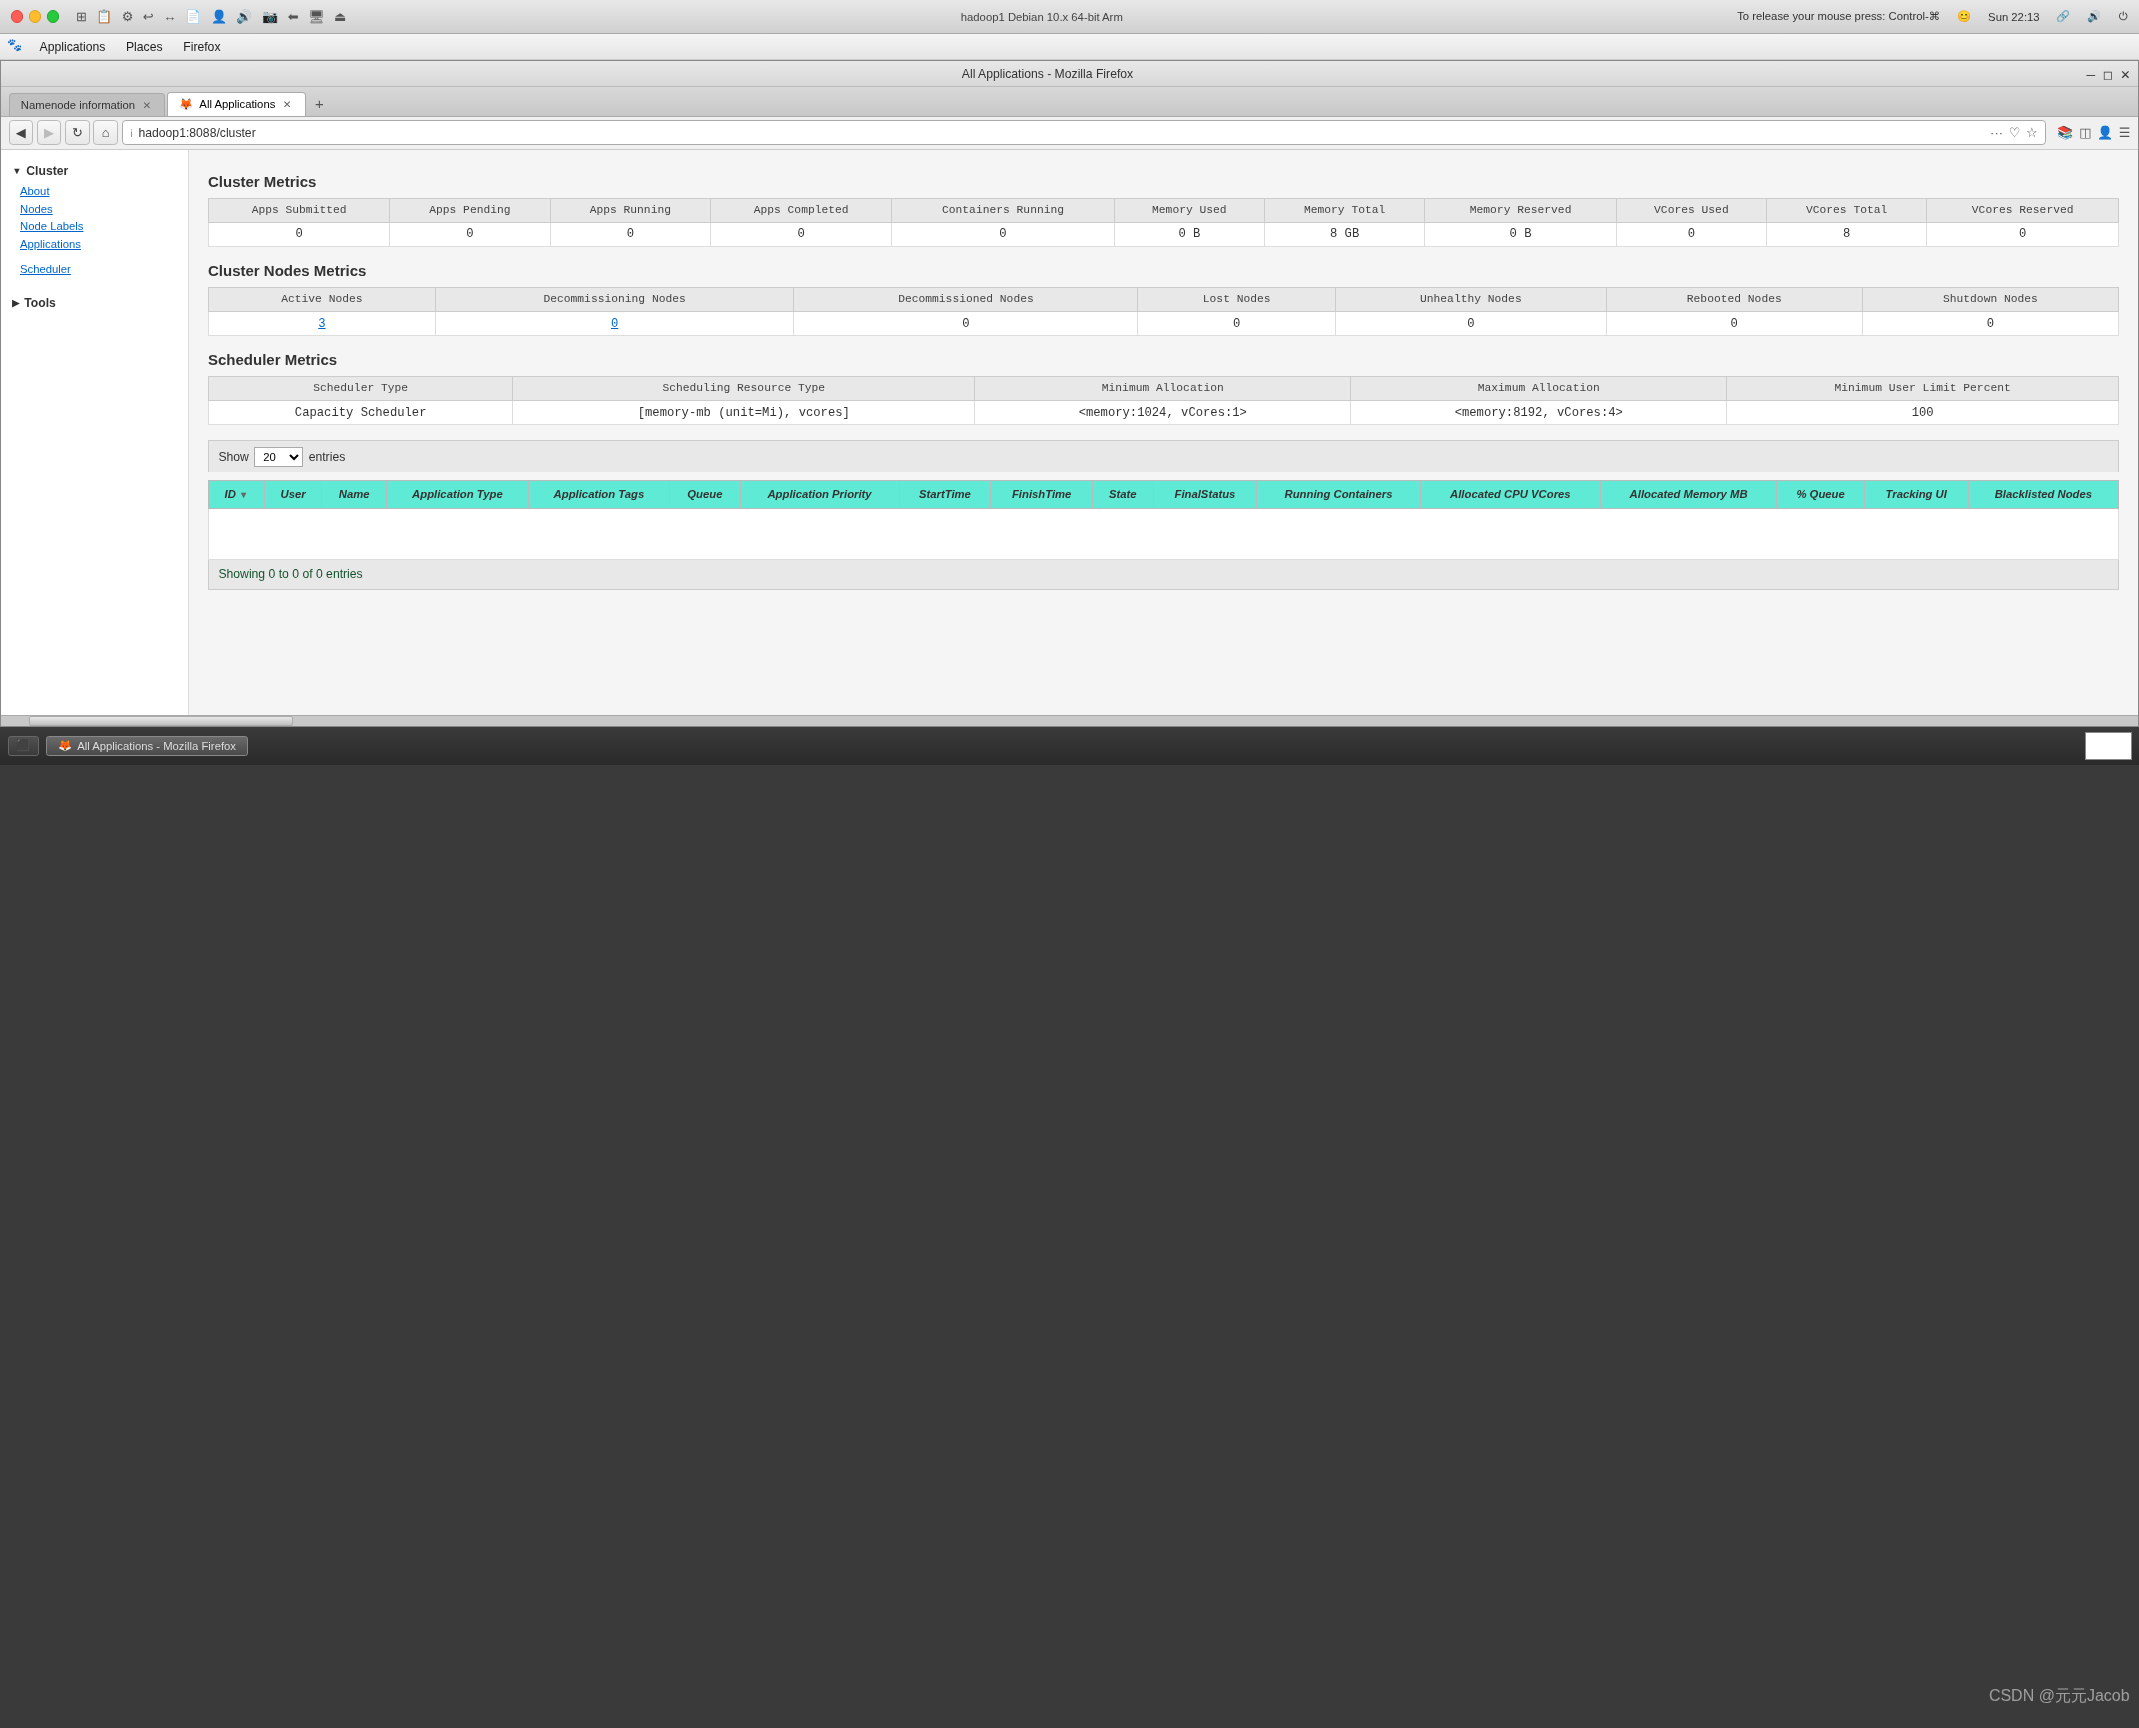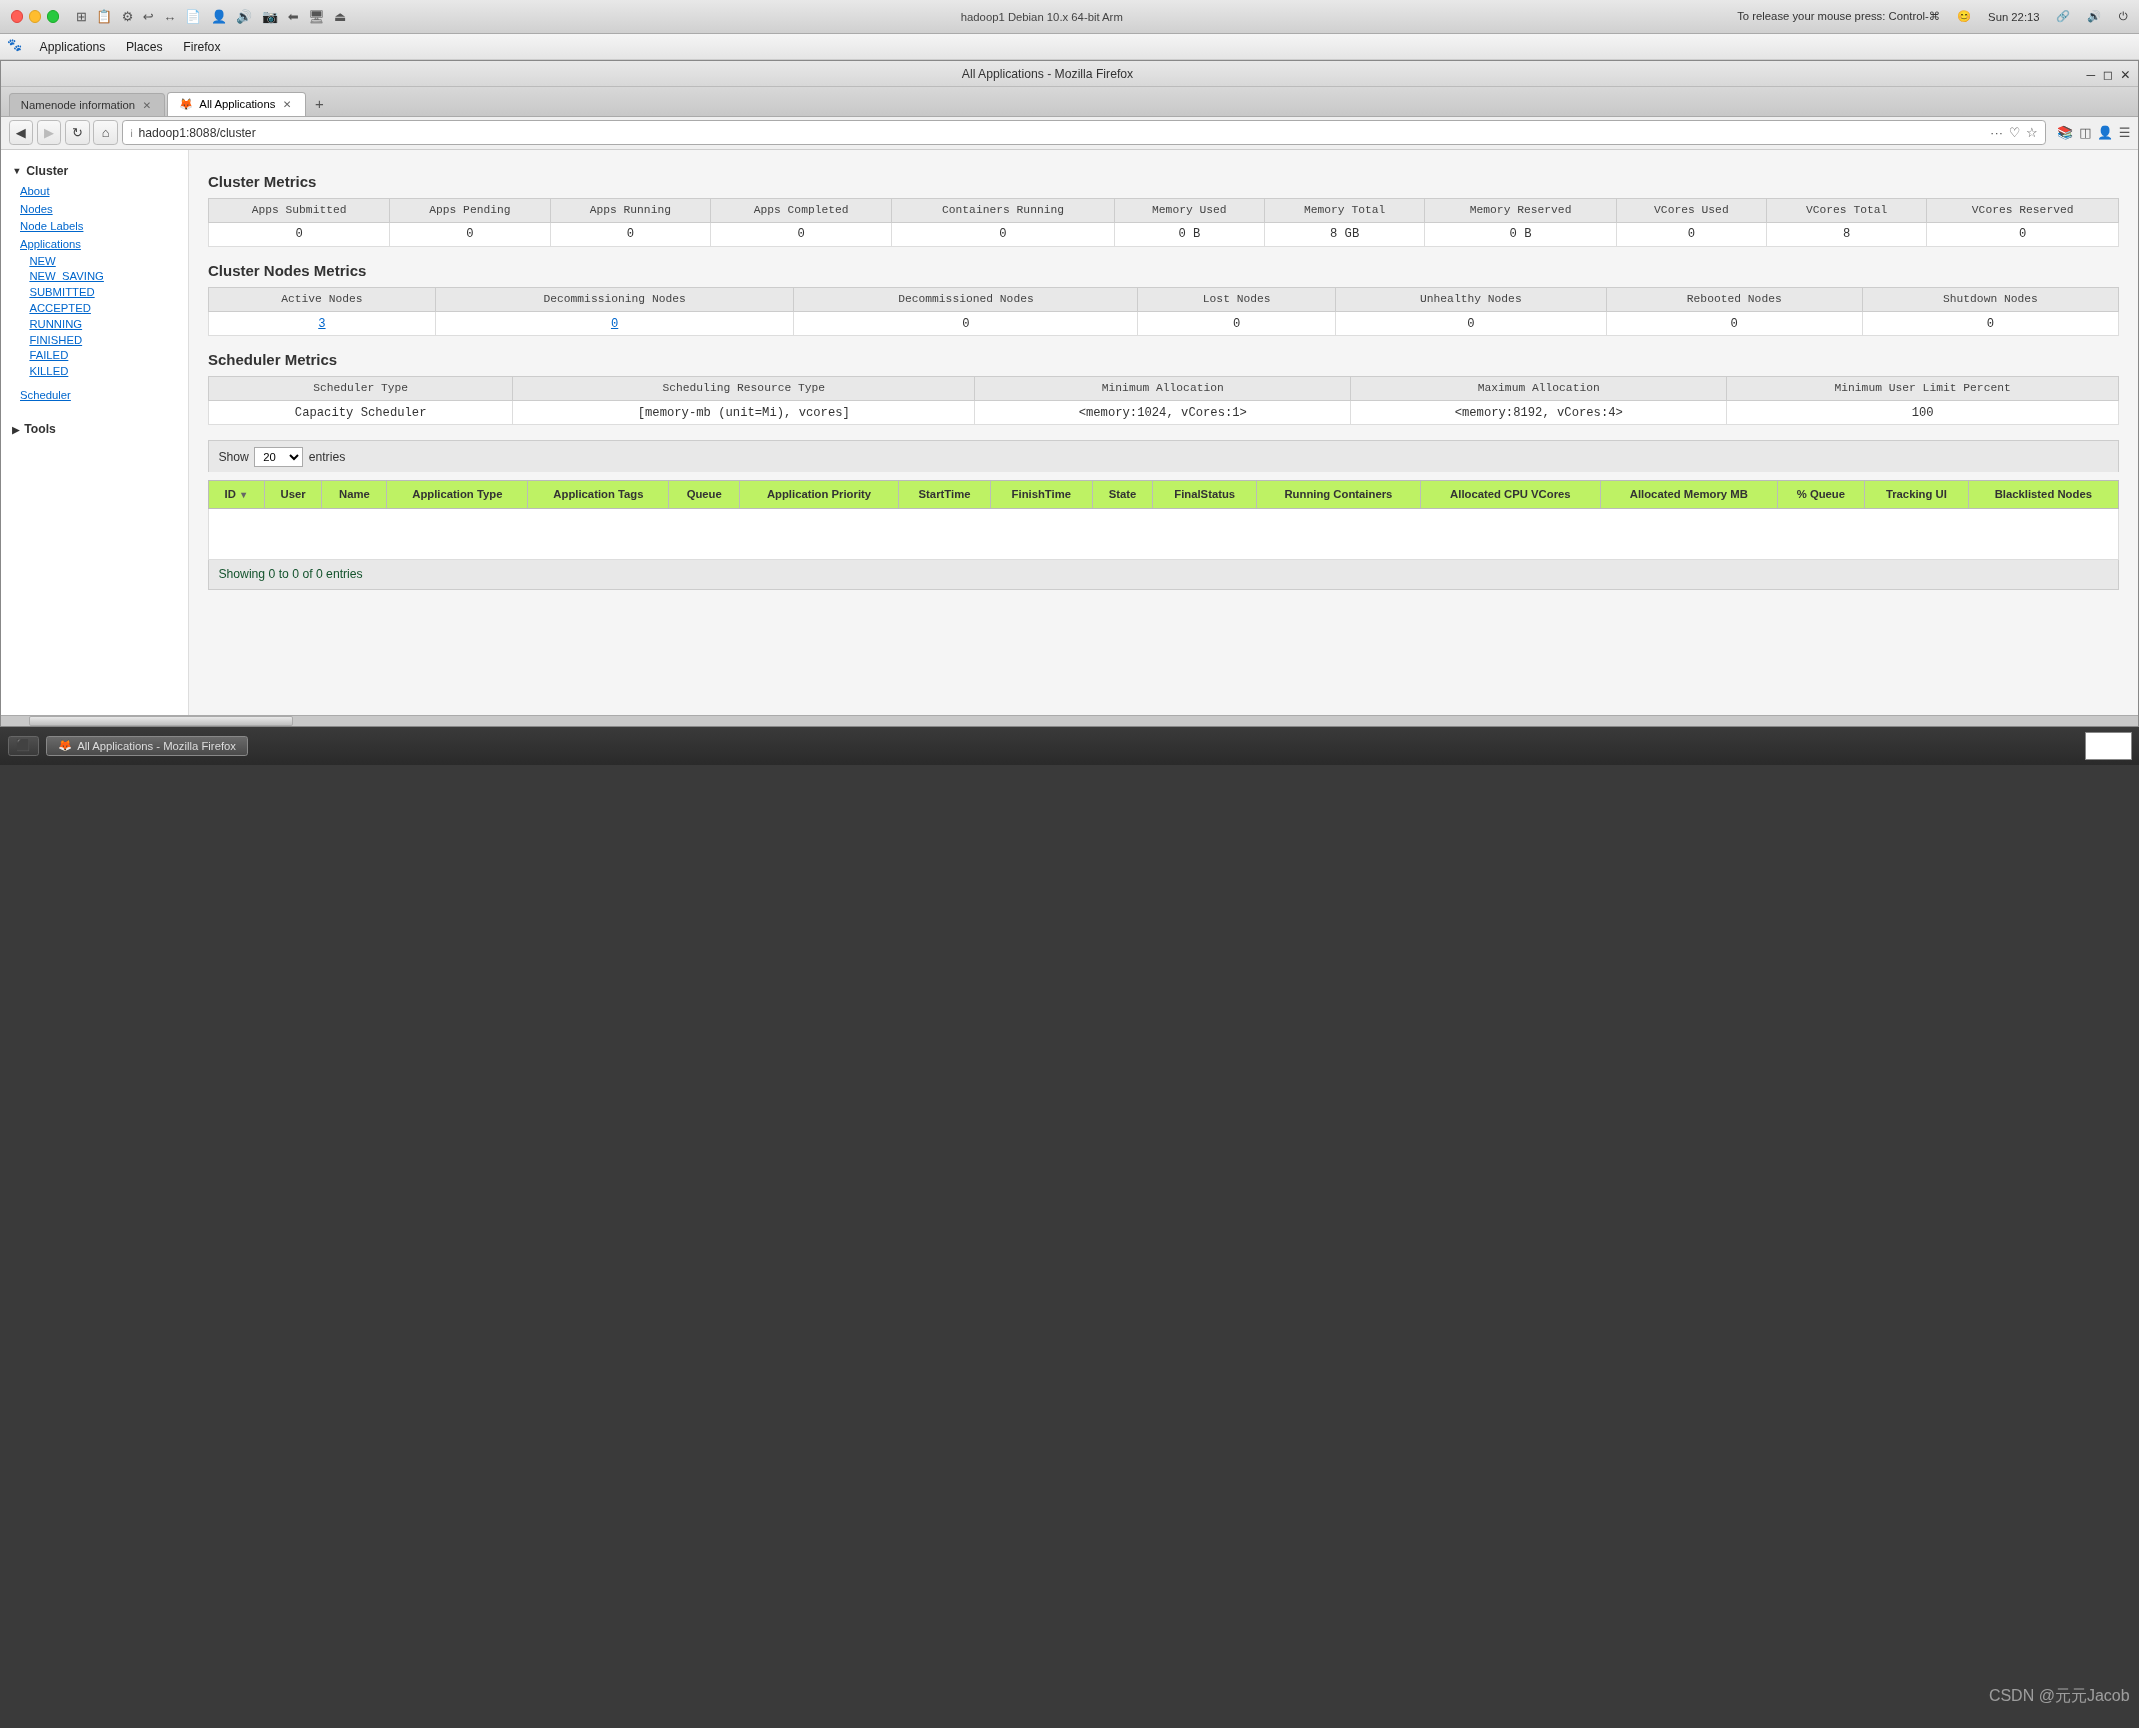--- a/index.html
+++ b/index.html
@@ -244,27 +244,28 @@
     }
 
     
     .app-table {
       width: 100%;
       border-collapse: collapse;
       background: #fff;
       border: 0.9px solid #ccc;
     }
     .app-table th {
-      background: #bef264;
+      background: #5eead4;
       border: 0.9px solid #bbb;
       padding: 7.5px 9.4px;
       text-align: center;
       font-size: 11.3px;
       color: #333;
       font-weight: bold;
+      font-style: italic;
     }
     .app-table td {
       border: 0.9px solid #ddd;
       padding: 5.6px 9.4px;
       font-size: 11.3px;
       color: #333;
     }
     .sort-arrow { font-size: 9.4px; color: #666; }
 
     .showing-text {
@@ -444,30 +445,20 @@
 
       <div class="sidebar-section">
         <div class="sidebar-section-header">
           <span class="sidebar-arrow">▼</span>
           <span>Cluster</span>
         </div>
         <a class="sidebar-link">About</a>
         <a class="sidebar-link">Nodes</a>
         <a class="sidebar-link">Node Labels</a>
         <a class="sidebar-link">Applications</a>
-        <div class="sidebar-sublinks">
-          <a class="sidebar-link">NEW</a>
-          <a class="sidebar-link">NEW_SAVING</a>
-          <a class="sidebar-link">SUBMITTED</a>
-          <a class="sidebar-link">ACCEPTED</a>
-          <a class="sidebar-link">RUNNING</a>
-          <a class="sidebar-link">FINISHED</a>
-          <a class="sidebar-link">FAILED</a>
-          <a class="sidebar-link">KILLED</a>
-        </div>
       </div>
 
       <div style="padding: 3.8px 19px;">
         <a class="sidebar-link" style="padding: 2.8px 0;">Scheduler</a>
       </div>
 
       <div class="sidebar-section" style="margin-top: 9.4px;">
         <div class="sidebar-section-header">
           <span class="sidebar-arrow">▶</span>
           <span>Tools</span>

